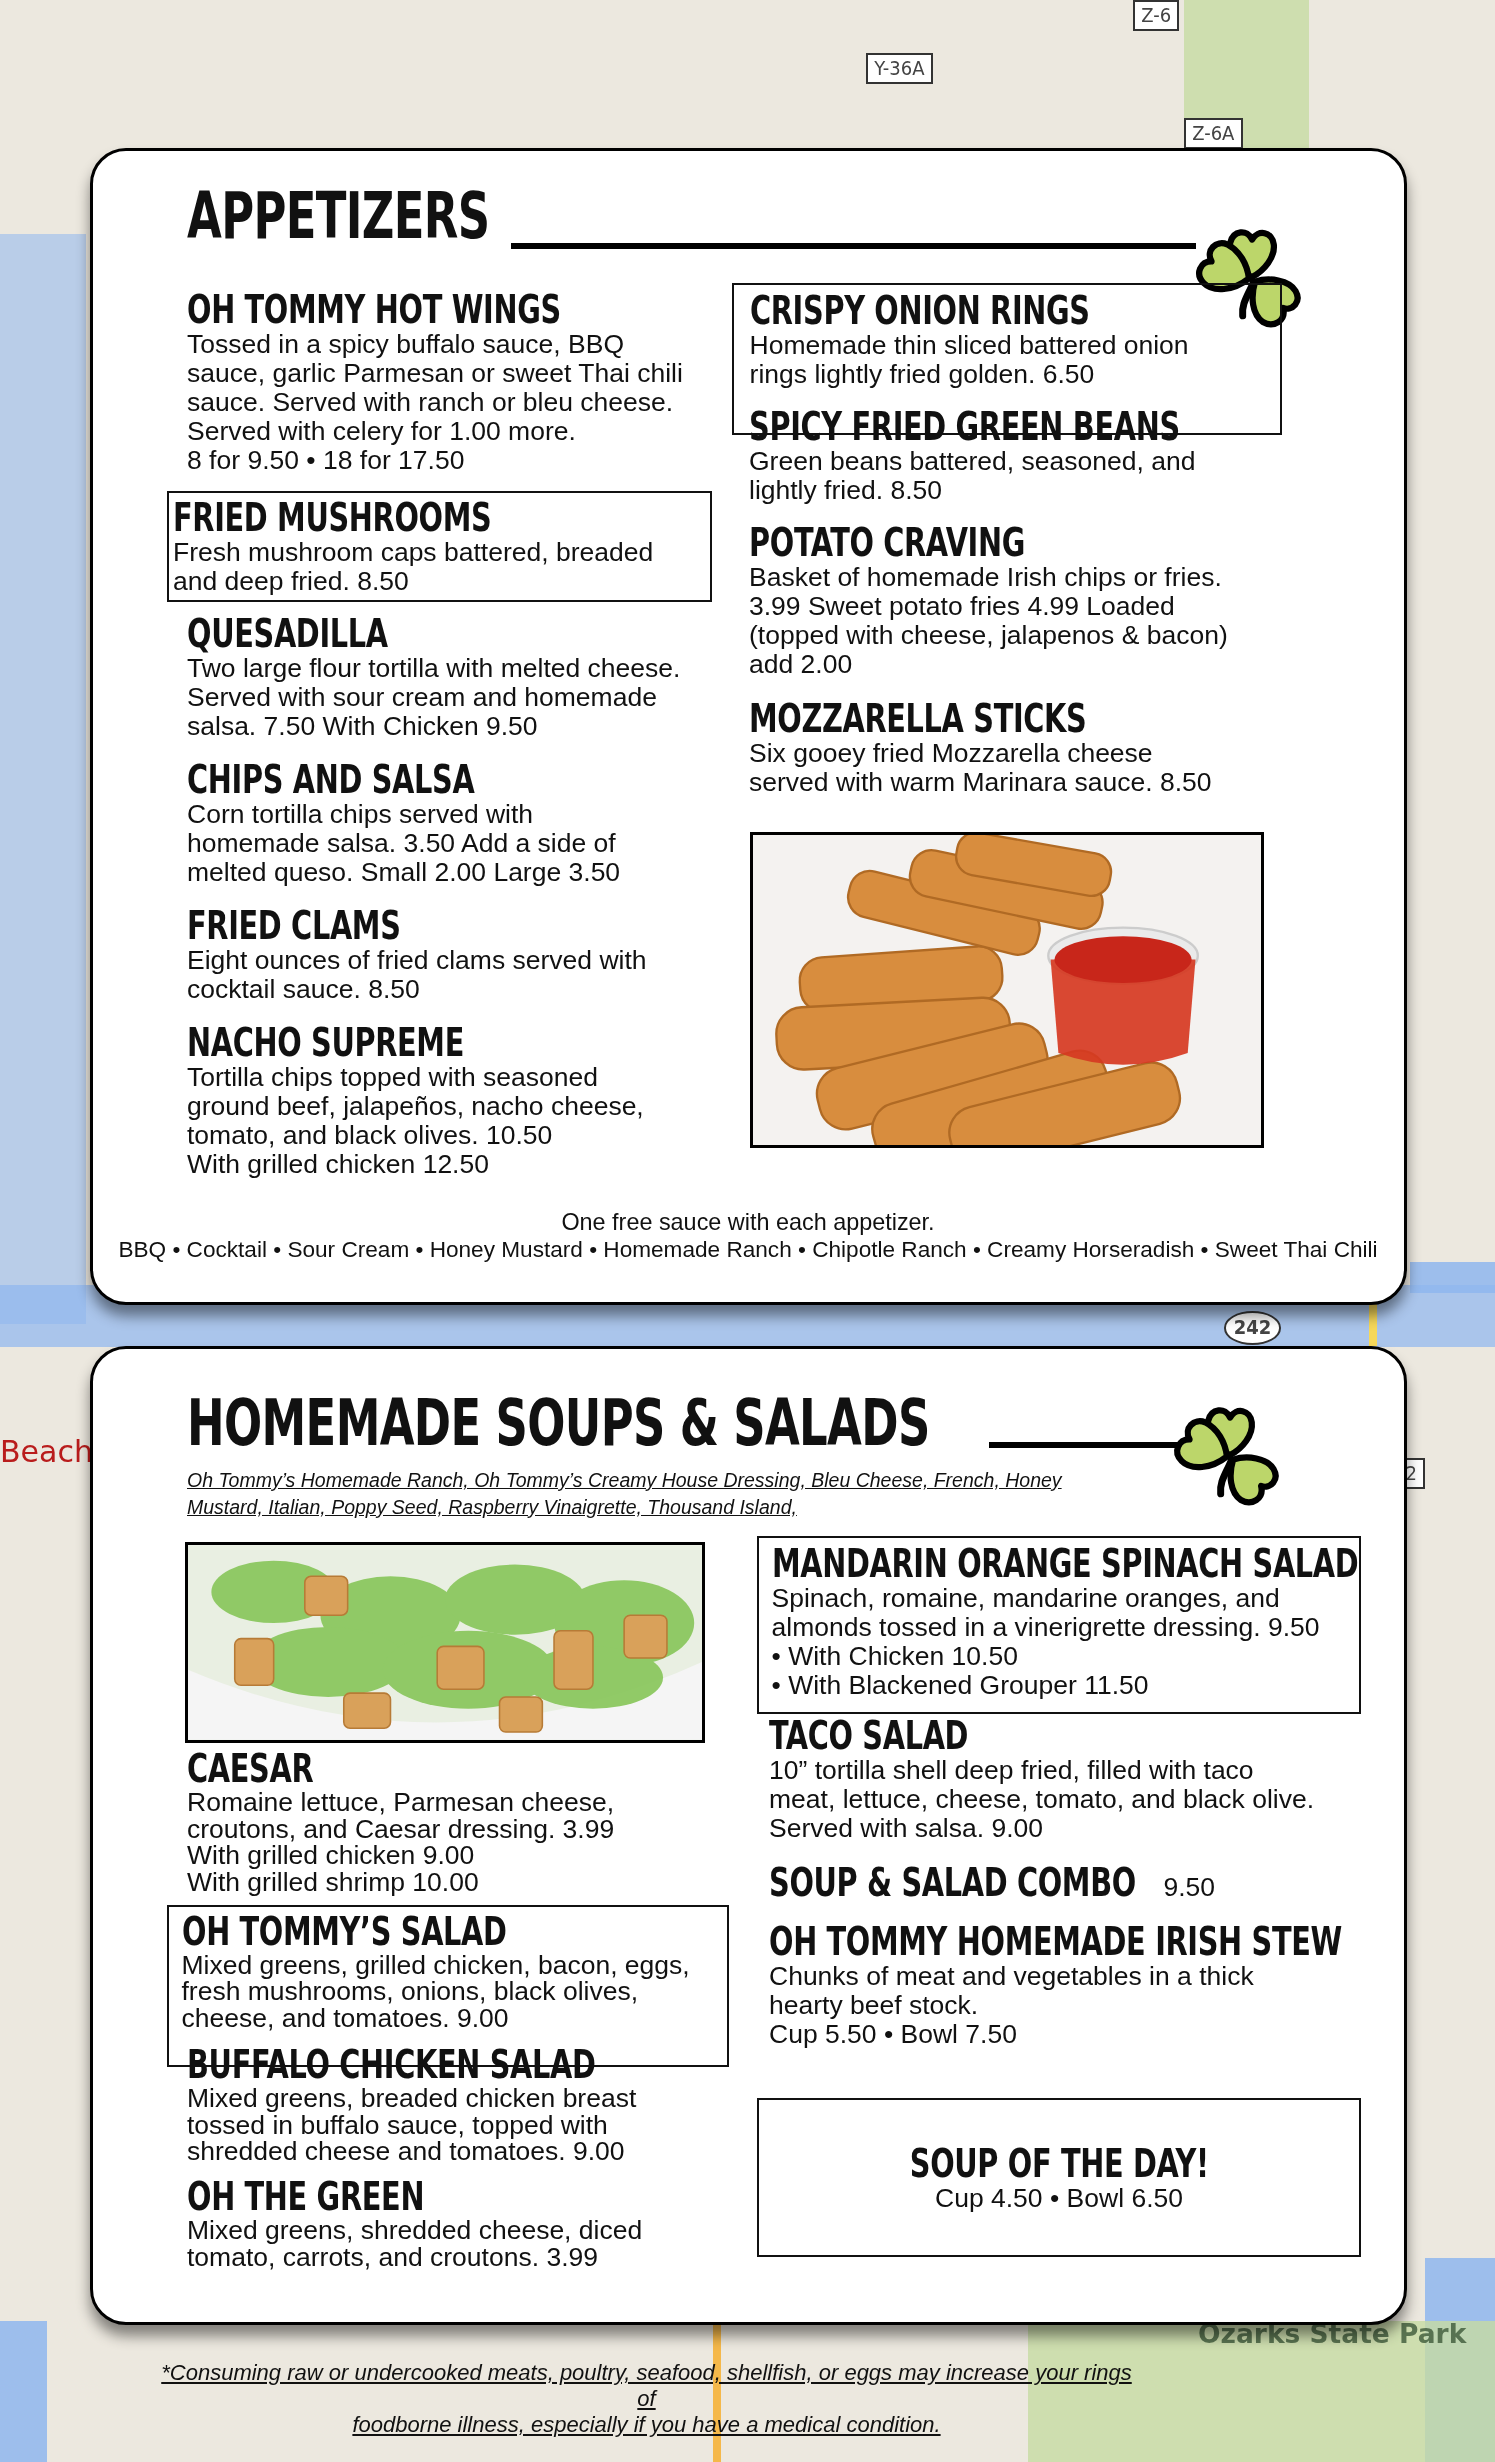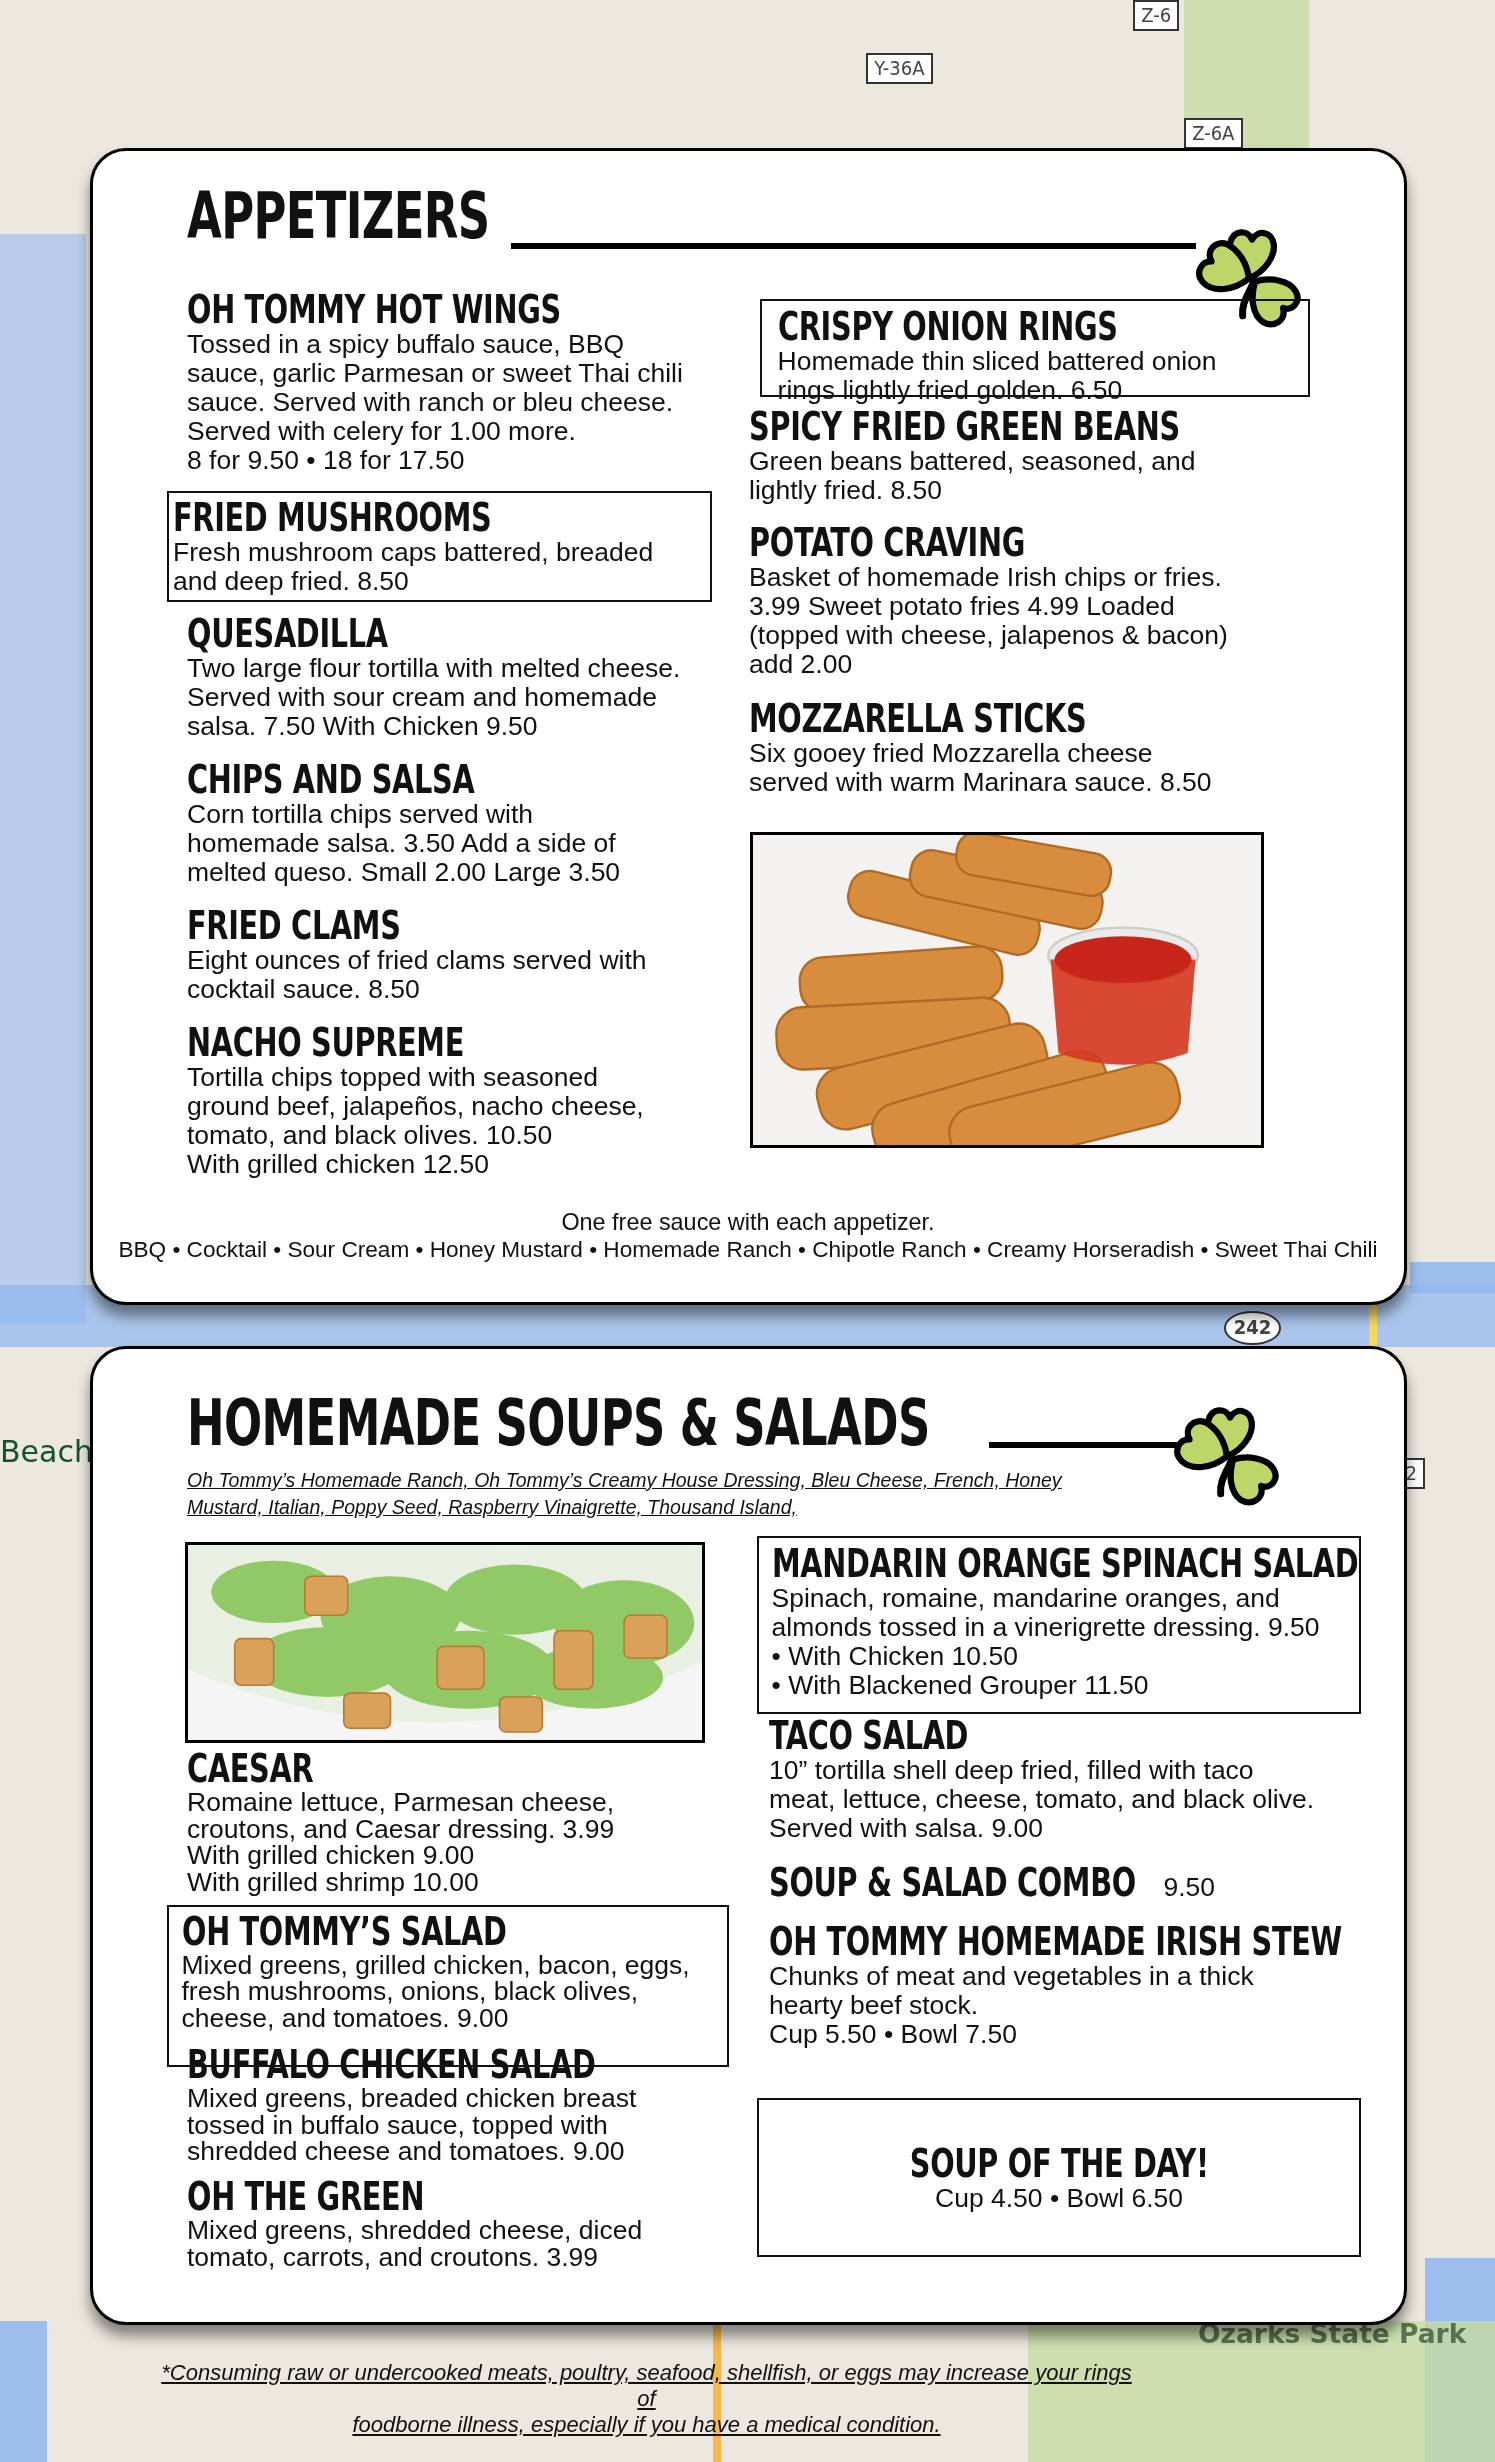--- a/index.html
+++ b/index.html
@@ -6,21 +6,21 @@
   body{width:1495px;height:2462px;position:relative;overflow:hidden;
     background:#ece8df;font-family:"DejaVu Sans",sans-serif;color:#111;}
   
   .map{position:absolute;inset:0;overflow:hidden;}
   .water{position:absolute;background:#8fb6ef;opacity:.85;}
   .park{position:absolute;background:#c7dba3;opacity:.8;}
   .road{position:absolute;background:#f5b84a;}
   .shield{position:absolute;border:2.3px solid #333;background:#fff;font-family:"DejaVu Sans Condensed","DejaVu Sans",sans-serif;
     font-size:20px;color:#444;padding:1.6px 6.2px;line-height:23.4px;}
   .shield.round{border-radius:50%;padding:3.1px 7.8px;font-weight:bold;}
-  .maplabel{position:absolute;font-size:30px;color:#14532d;font-family:"DejaVu Sans",sans-serif;}
+  .maplabel{position:absolute;font-size:30px;color:#b91c1c;font-family:"DejaVu Sans",sans-serif;}
   .maplabel.park-l{color:#3e5a3a;font-weight:bold;font-size:26.5px;opacity:.8;}
 
   .panel{position:absolute;background:#fff;border:3.1px solid #000;border-radius:36px;
     box-shadow:0 11px 14px rgba(0,0,0,.45);}
   #panel-app{left:90px;top:148px;width:1311px;height:1151px;}
   #panel-soup{left:90px;top:1346px;width:1311px;height:973px;}
 
   .big-title{position:absolute;font-family:"DejaVu Sans Condensed","DejaVu Sans",sans-serif;font-weight:bold;
     font-size:64px;letter-spacing:-0.8px;transform:scaleX(.78);transform-origin:left center;line-height:1;}
   .rule{position:absolute;height:5.5px;background:#000;}
@@ -105,21 +105,21 @@
 cocktail sauce. 8.50</div>
 </div>
 <div class="item" style="left:187px;top:1023px;width:545px;">
   <div class="iname">NACHO SUPREME</div>
   <div class="idesc">Tortilla chips topped with seasoned
 ground beef, jalapeños, nacho cheese,
 tomato, and black olives. 10.50
 With grilled chicken 12.50</div>
 </div>
 
-<div class="item boxed" style="left:760px;top:283px;width:550px;height:98px;padding:0 0 0 15.6px;box-sizing:border-box;margin-top:16px;">
+<div class="item boxed" style="left:732px;top:283px;width:550px;height:152px;padding:0 0 0 15.6px;box-sizing:border-box;">
   <div class="iname" style="margin-top:6.2px;">CRISPY ONION RINGS</div>
   <div class="idesc">Homemade thin sliced battered onion
 rings lightly fried golden. 6.50</div>
 </div>
 <div class="item" style="left:749px;top:407px;width:561px;">
   <div class="iname">SPICY FRIED GREEN BEANS</div>
   <div class="idesc">Green beans battered, seasoned, and
 lightly fried. 8.50</div>
 </div>
 <div class="item" style="left:749px;top:523px;width:561px;">

